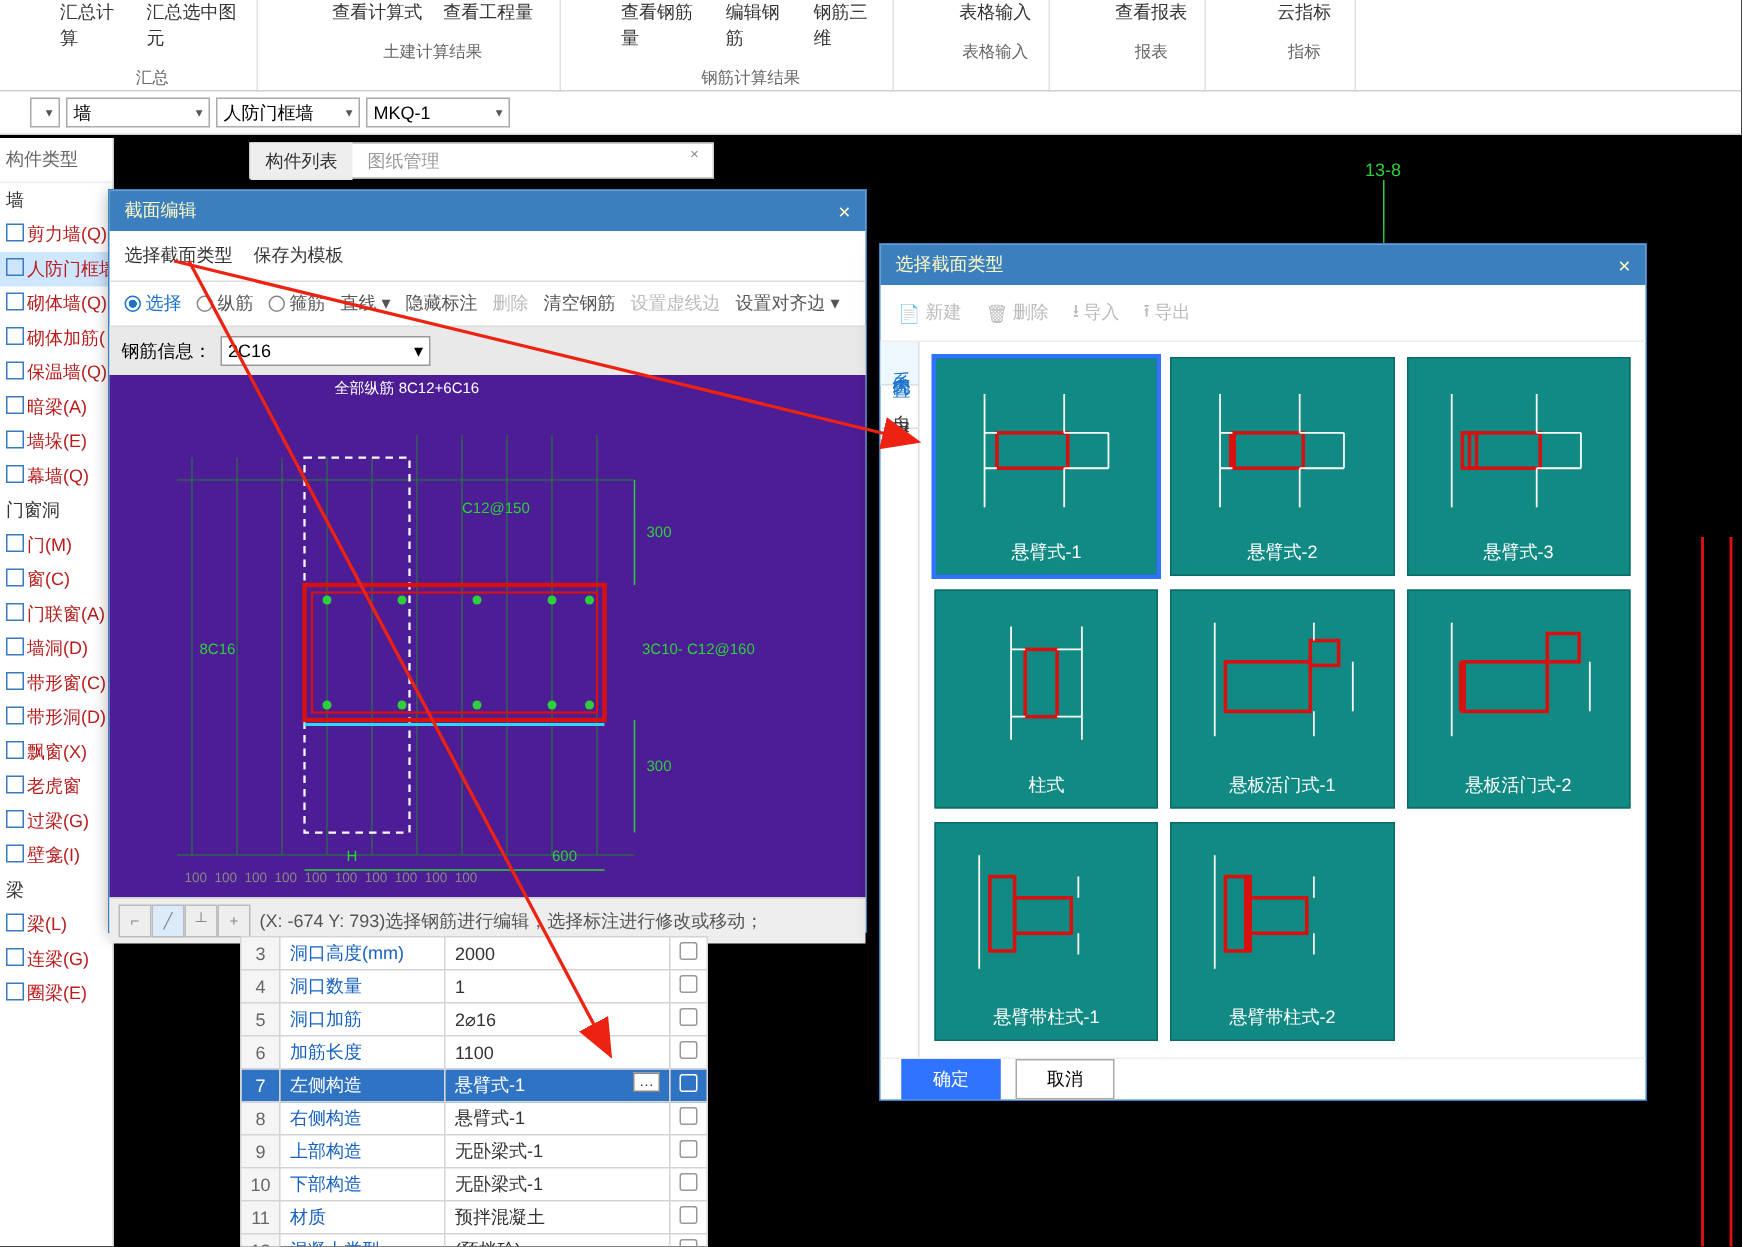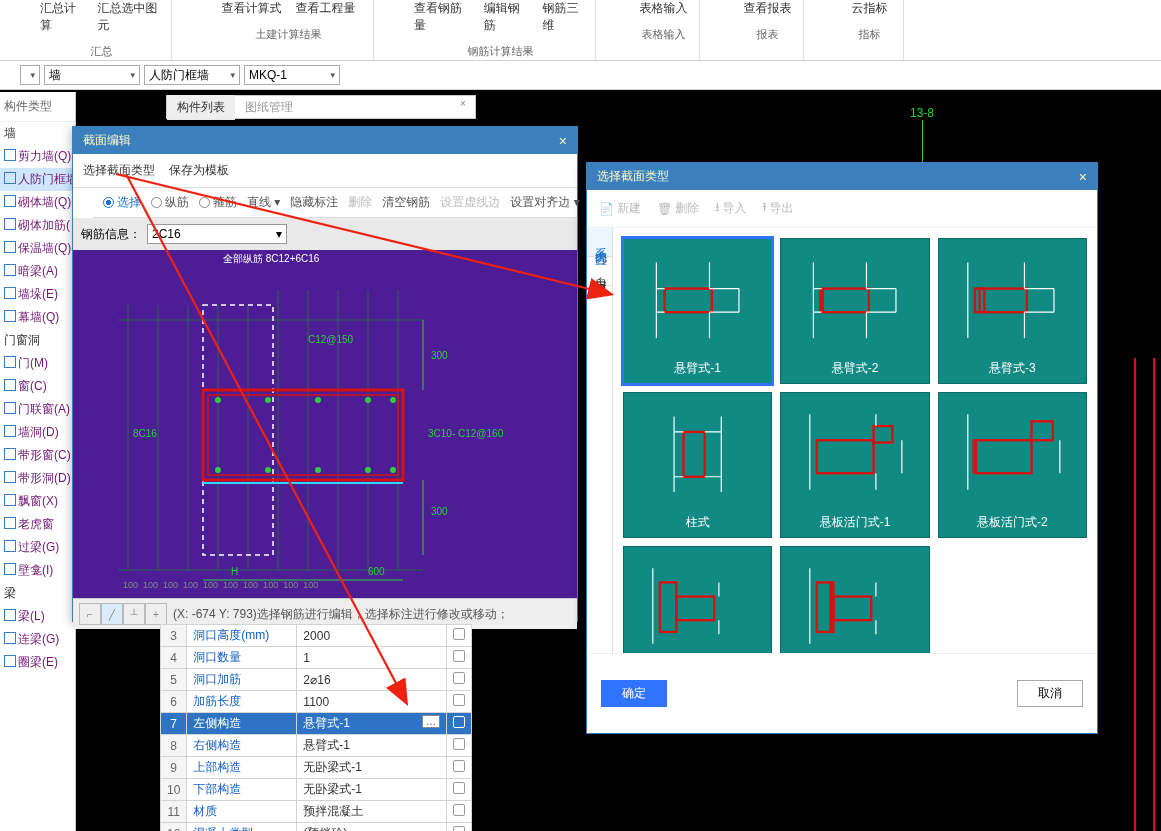--- a/index.html
+++ b/index.html
@@ -13,38 +13,38 @@
 .ribbon-group-label { color: #666; font-size: 11px; margin-top: 10px; font-family: Liberation Mono, monospace; }
 
 
 .dropdown-strip { position: absolute; top: 60px; left: 0; right: 0; height: 30px; background: #fff; border-top: 1px solid #d0d0d0; border-bottom: 1px solid #d0d0d0; display: flex; align-items: center; padding-left: 20px; gap: 4px;}
 .dd { border: 1px solid #aaa; height: 20px; display: flex; align-items: center; padding: 0 4px; background: #fff; justify-content: space-between; }
 .dd .arrow { font-size: 9px; color: #555; }
 
 
 .left-tree { position: absolute; left: 0; top: 92px; width: 76px; bottom: 0; background: #fff; border-right: 1px solid #ccc; overflow: hidden; }
 .left-tree .hdr { background: #fff; color:#666; padding: 6px 4px; border-bottom: 1px solid #eee; }
-.left-tree .item { padding: 3px 4px 3px 18px; color: #701a75; cursor: pointer; white-space: nowrap; position: relative; font-size: 12px; }
+.left-tree .item { padding: 3px 4px 3px 18px; color: #b91c1c; cursor: pointer; white-space: nowrap; position: relative; font-size: 12px; }
 .left-tree .item.sel { background: #cfe6ff; }
 .left-tree .grp { padding: 3px 4px; color: #333; font-weight: normal; }
 .left-tree .item::before { content:""; position:absolute; left:4px; top:4px; width:10px; height:10px; border:1px solid #3a7abf; }
 
 
 .center-tabs { position:absolute; left: 166px; top: 95px; height: 24px; width: 310px; background:#fff; border:1px solid #ccc; display:flex; align-items:center;}
 .center-tabs .tab { padding: 4px 10px; color:#999; }
 .center-tabs .tab.active { color:#333; background:#eee; }
 .center-close { position:absolute; left:460px; top:98px; color:#888; font-size:10px; }
 
 
 .dlg1 { position: absolute; left: 72px; top: 126px; width: 506px; height: 496px; background: #fff; border: 1px solid #3b7fbf; box-shadow: 0 2px 10px rgba(0,0,0,.3); }
 .dlg-title { background: #3b7fbf; color: #fef9c3; padding: 5px 10px; display:flex; justify-content:space-between; align-items:center; }
 .dlg-title .close { cursor:pointer; font-size: 14px; }
 .dlg1 .menu { display:flex; gap:14px; padding: 8px 10px; border-bottom: 1px solid #ddd; }
 .dlg1 .menu span { cursor:pointer; color:#333; }
-.dlg1 .toolbar { display:flex; gap: 10px; padding: 6px 10px; border-bottom: 1px solid #ddd; align-items:center; flex-wrap:nowrap; white-space:nowrap;margin-left:20px;}
+.dlg1 .toolbar { display:flex; gap: 10px; padding: 6px 10px; border-bottom: 1px solid #ddd; align-items:center; flex-wrap:nowrap; white-space:nowrap;}
 .dlg1 .toolbar .opt { display:flex; align-items:center; gap:3px; color:#555; }
 .dlg1 .toolbar .opt .radio { width:11px; height:11px; border:1px solid #888; border-radius:50%; display:inline-block; }
 .dlg1 .toolbar .opt.sel { color:#1a73cc; }
 .dlg1 .toolbar .opt.sel .radio { border-color:#1a73cc; background: radial-gradient(#1a73cc 40%, transparent 45%); }
 .dlg1 .toolbar .sep-item { color:#555; }
 .dlg1 .toolbar .disabled { color:#bbb; }
 .dlg1 .info-row { display:flex; align-items:center; padding:6px 8px; background:#e9e9e9; gap:6px; }
 .dlg1 .info-row .combo { border:1px solid #999; background:#fff; padding:2px 4px; width:140px; display:flex; justify-content:space-between;}
 .dlg1 .canvas { position:relative; width:100%; height:348px; background:#4c1d95; overflow:hidden; }
 .dlg1 .status { background:#eee; padding:4px 6px; display:flex; align-items:center; gap:6px; border-top:1px solid #ccc; }
@@ -75,21 +75,21 @@
 .dlg2 .toolbar2 .tbtn { display:flex; align-items:center; gap:3px; }
 .dlg2 .body { display:flex; flex:1; min-height:0; }
 .dlg2 .side { width:26px; border-right:1px solid #ddd; display:flex; flex-direction:column; }
 .dlg2 .side .vtab { writing-mode: vertical-rl; text-orientation: upright; padding:10px 3px; text-align:center; color:#333; cursor:pointer; border-bottom:1px solid #ddd; letter-spacing:2px;}
 .dlg2 .side .vtab.active { background:#eef6ff; color:#1a73cc; }
 .dlg2 .grid { flex:1; padding:10px; display:grid; grid-template-columns: repeat(3, 1fr); gap:8px; overflow:auto;}
 .tile { background:#118a84; border:1px solid #0c6b66; display:flex; flex-direction:column; align-items:center; justify-content:flex-end; height:146px; position:relative; cursor:pointer; }
 .tile.selected { outline:3px solid #2f73ff; outline-offset:-1px; }
 .tile .cap { color:#fff; padding:3px 0 6px; font-size:12px; }
 .tile svg { flex:1; width:100%; }
-.dlg2 .footer { display:flex; justify-content:space-between; gap:10px; padding:26px 14px; border-top:1px solid #eee; }
+.dlg2 .footer { display:flex; justify-content:flex-start; gap:10px; padding:0 14px; border-top:1px solid #eee; }
 .btn { border:1px solid #aaa; padding:4px 20px; background:#fff; cursor:pointer; }
 .btn.primary { background:#2f73ff; color:#fff; border-color:#2f73ff; }
 
 
 .vp-label { position:absolute; left:910px; top:106px; color:#2dd03a; font-size:12px; }
 
 .checkbox { display:inline-block; width:12px; height:12px; border:1px solid #999; border-radius:2px; }
 
 
 .arrow-svg { position:absolute; left:0; top:0; pointer-events:none; z-index:5000; }

